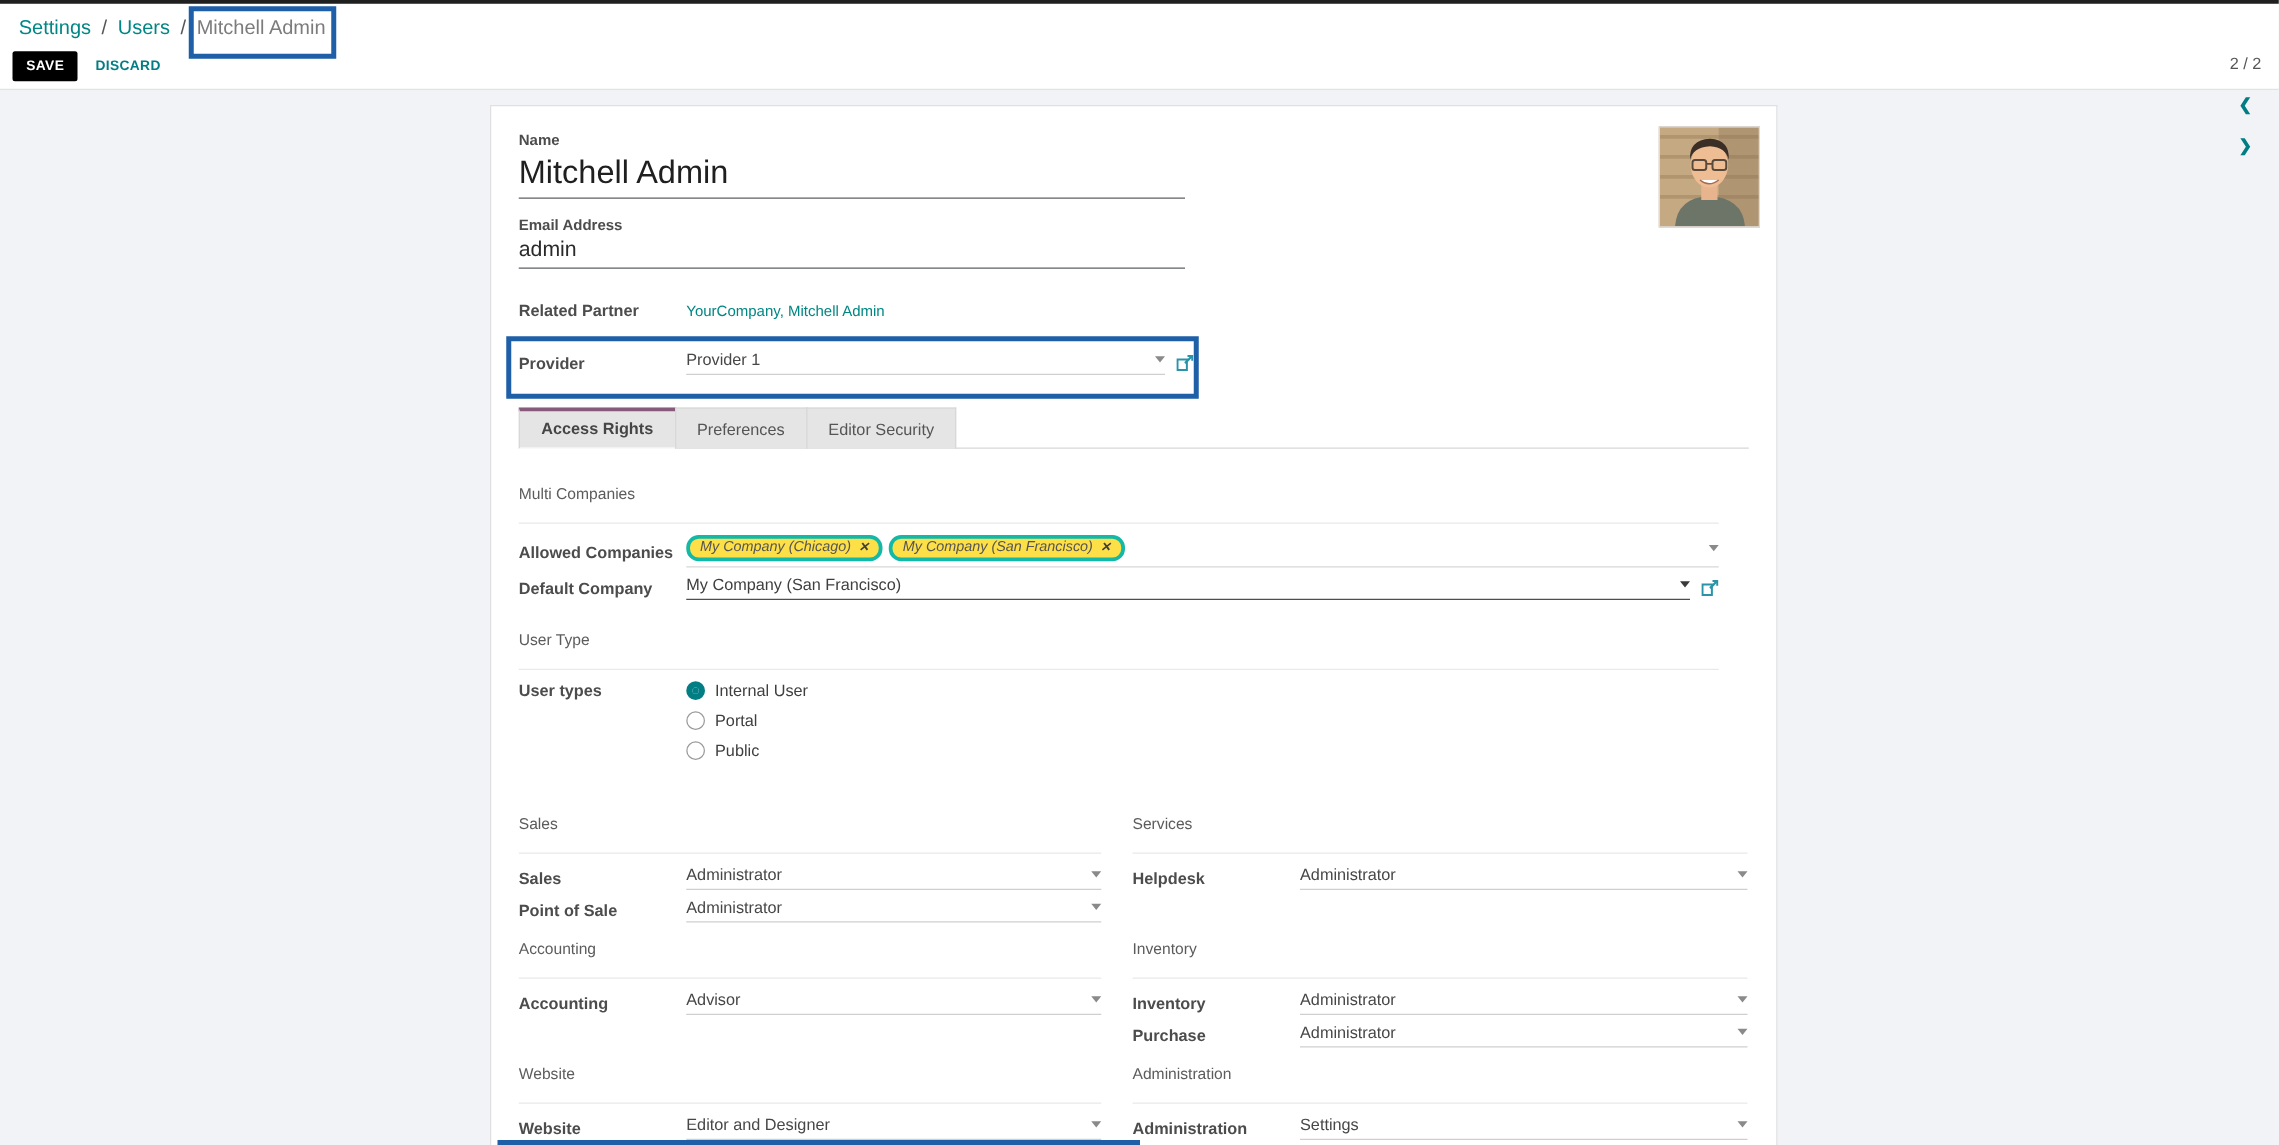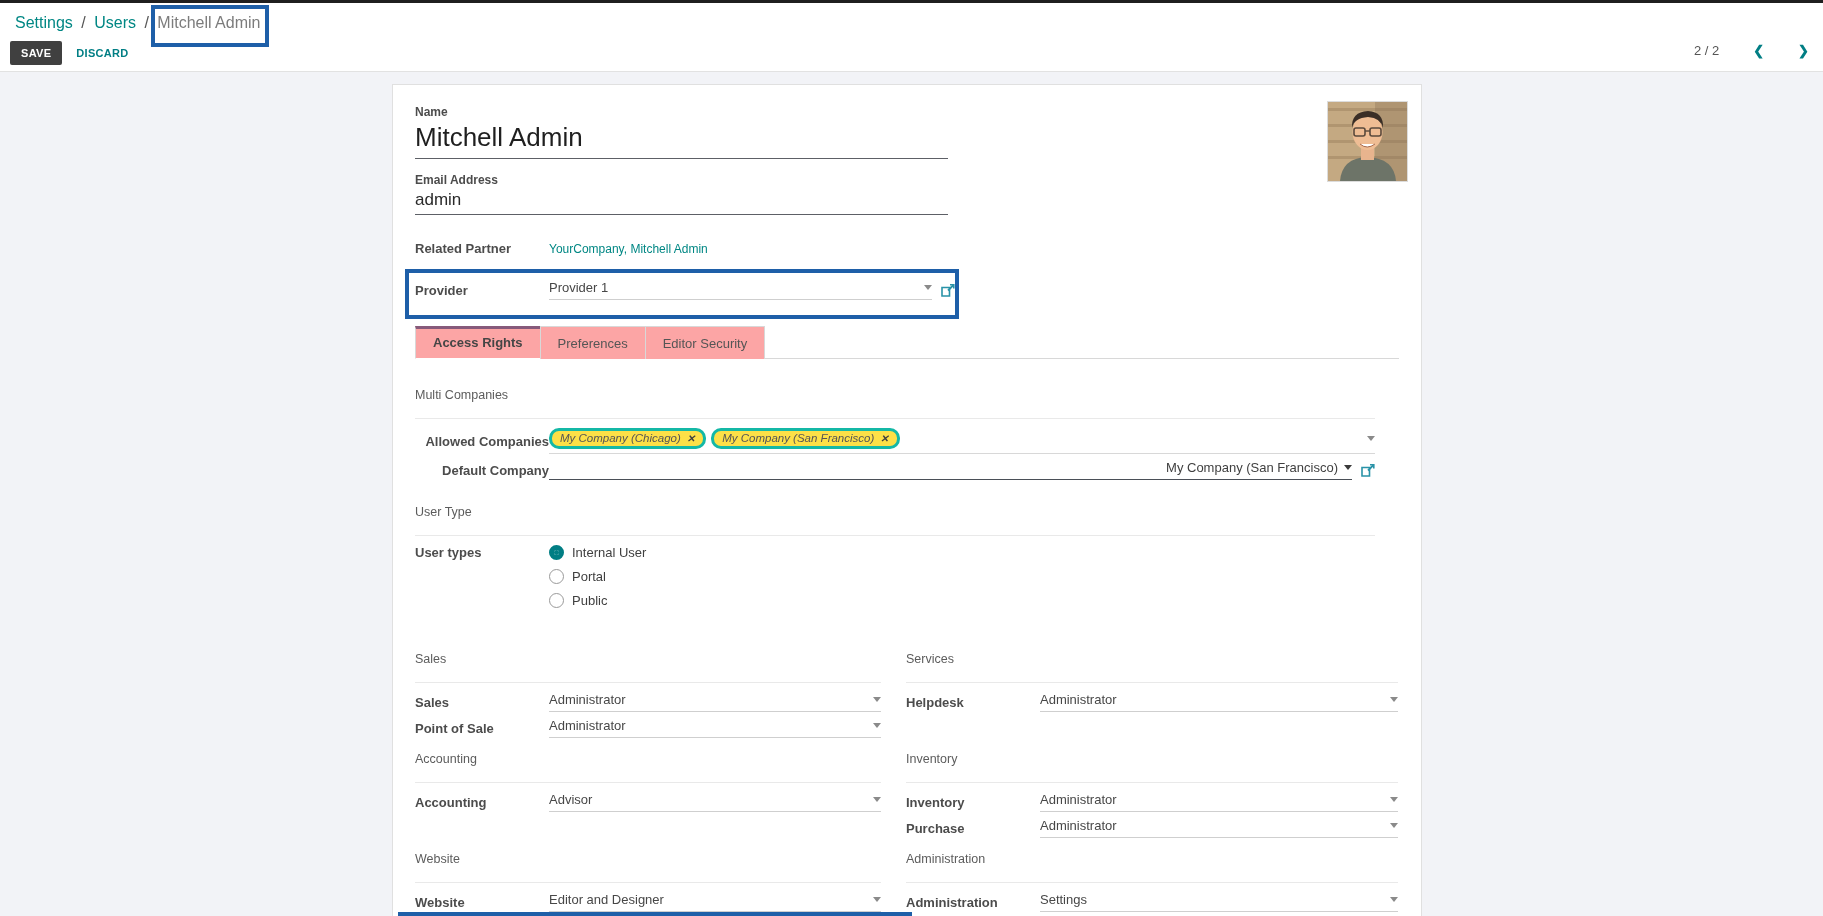--- a/index.html
+++ b/index.html
@@ -13,26 +13,26 @@
     border-bottom:1px solid #e2e2e2; z-index:2; }
   .breadcrumb { position:absolute; left:15px; top:11px; font-size:16px; color:#008784; }
   .breadcrumb .bc-link { color:#008784; cursor:pointer; }
   .breadcrumb .bc-sep { color:#555; margin:0 4px; }
   .bc-current-wrap { position:relative; display:inline-block; }
   .bc-current { color:#7c7c7c; }
   .anno { position:absolute; border:4px solid #1e5fa8; pointer-events:none; z-index:10; }
   .anno-bc { left:-6px; top:-9px; right:-9px; bottom:-15px; }
 
   .btn-row { position:absolute; left:10px; top:38px; display:flex; align-items:center; gap:14px; }
-  .btn-save { background:#404040; color:#fff; font-size:11px; font-weight:bold;
+  .btn-save { background:#000000; color:#fff; font-size:11px; font-weight:bold;
     padding:6px 11px; border:none; border-radius:2px; letter-spacing:.3px; cursor:pointer; }
   .btn-discard { background:none; border:none; color:#017e84; font-size:11px; font-weight:bold;
     letter-spacing:.3px; cursor:pointer; }
 
-  .pager { position:absolute; right:14px; top:40px; display:flex; align-items:center; gap:34px; }
+  .pager { position:absolute; right:14px; top:40px; display:flex; align-items:center; gap:18px;flex-direction:column; }
   .pager-count { font-size:13px; color:#555; }
   .pager-arrow { color:#017e84; font-size:13px; font-weight:bold; cursor:pointer; }
 
   
   .sheet { position:absolute; left:392px; top:84px; width:1030px; height:832px;
     background:#fff; border:1px solid #e0e0e0; border-bottom:none; }
   .sheet-inner { position:relative; padding:20px 22px; }
 
   .avatar-box { position:absolute; top:16px; right:13px; width:81px; height:81px;
     border:1px solid #dcdcdc; background:#c9b38f; overflow:hidden; cursor:pointer; }
@@ -53,30 +53,30 @@
   .anno-provider { left:-10px; top:-11px; right:-4px; bottom:-19px; }
   .select-ctl { flex:1; display:flex; align-items:center; border-bottom:1px solid #cfcfcf; padding-bottom:4px; cursor:pointer; }
   .select-val { flex:1; font-size:13px; color:#474747; }
   .caret { width:0; height:0; border-left:4px solid transparent; border-right:4px solid transparent;
     border-top:5px solid #8a8a8a; margin-left:6px; }
   .caret.dark { border-top-color:#3a3a3a; }
   .ext-link { margin-left:9px; flex:0 0 auto; cursor:pointer; }
 
   
   .tabs { margin-top:26px; display:flex; border-bottom:1px solid #d8d8d8; }
-  .tab { padding:9px 17px 8px; font-size:13px; color:#555; background:#fca5a5;
+  .tab { padding:9px 17px 8px; font-size:13px; color:#555; background:#e5e5e5;
     border:1px solid #d8d8d8; border-bottom:none; margin-bottom:-1px; margin-right:-1px; cursor:pointer; }
   .tab.active { font-weight:bold; color:#454545; border-top:3px solid #875a7b; padding-top:6px;
     border-bottom:1px solid #fff; }
 
   .tab-content { padding-top:29px; }
   .section-hd { font-size:12.5px; color:#5c5c5c; padding-bottom:16px;
     border-bottom:1px solid #e9e9e9; margin-bottom:9px; }
   .mc-block, .ut-block { width:960px; }
-  .mc-row { display:flex; align-items:center; margin-bottom:6px; min-height:20px;text-align:right; }
+  .mc-row { display:flex; align-items:center; margin-bottom:6px; min-height:20px; }
   .tags-ctl { flex:1; display:flex; align-items:center; border-bottom:1px solid #d8d8d8;
     padding-bottom:4px; }
   .tag-pill { display:inline-flex; align-items:center; gap:6px; border:3px solid #14b8a6;
     border-radius:10px; padding:1px 8px 2px; font-size:11.5px; color:#555; margin-right:5px;
     background:#fde047;font-style:italic; }
   .tag-x { font-size:10px; font-weight:bold; color:#3f3f3f; cursor:pointer; }
   .spacer { flex:1; }
 
   .ut-block { margin-top:25px; }
   .radio-row { display:flex; margin-top:2px; }

